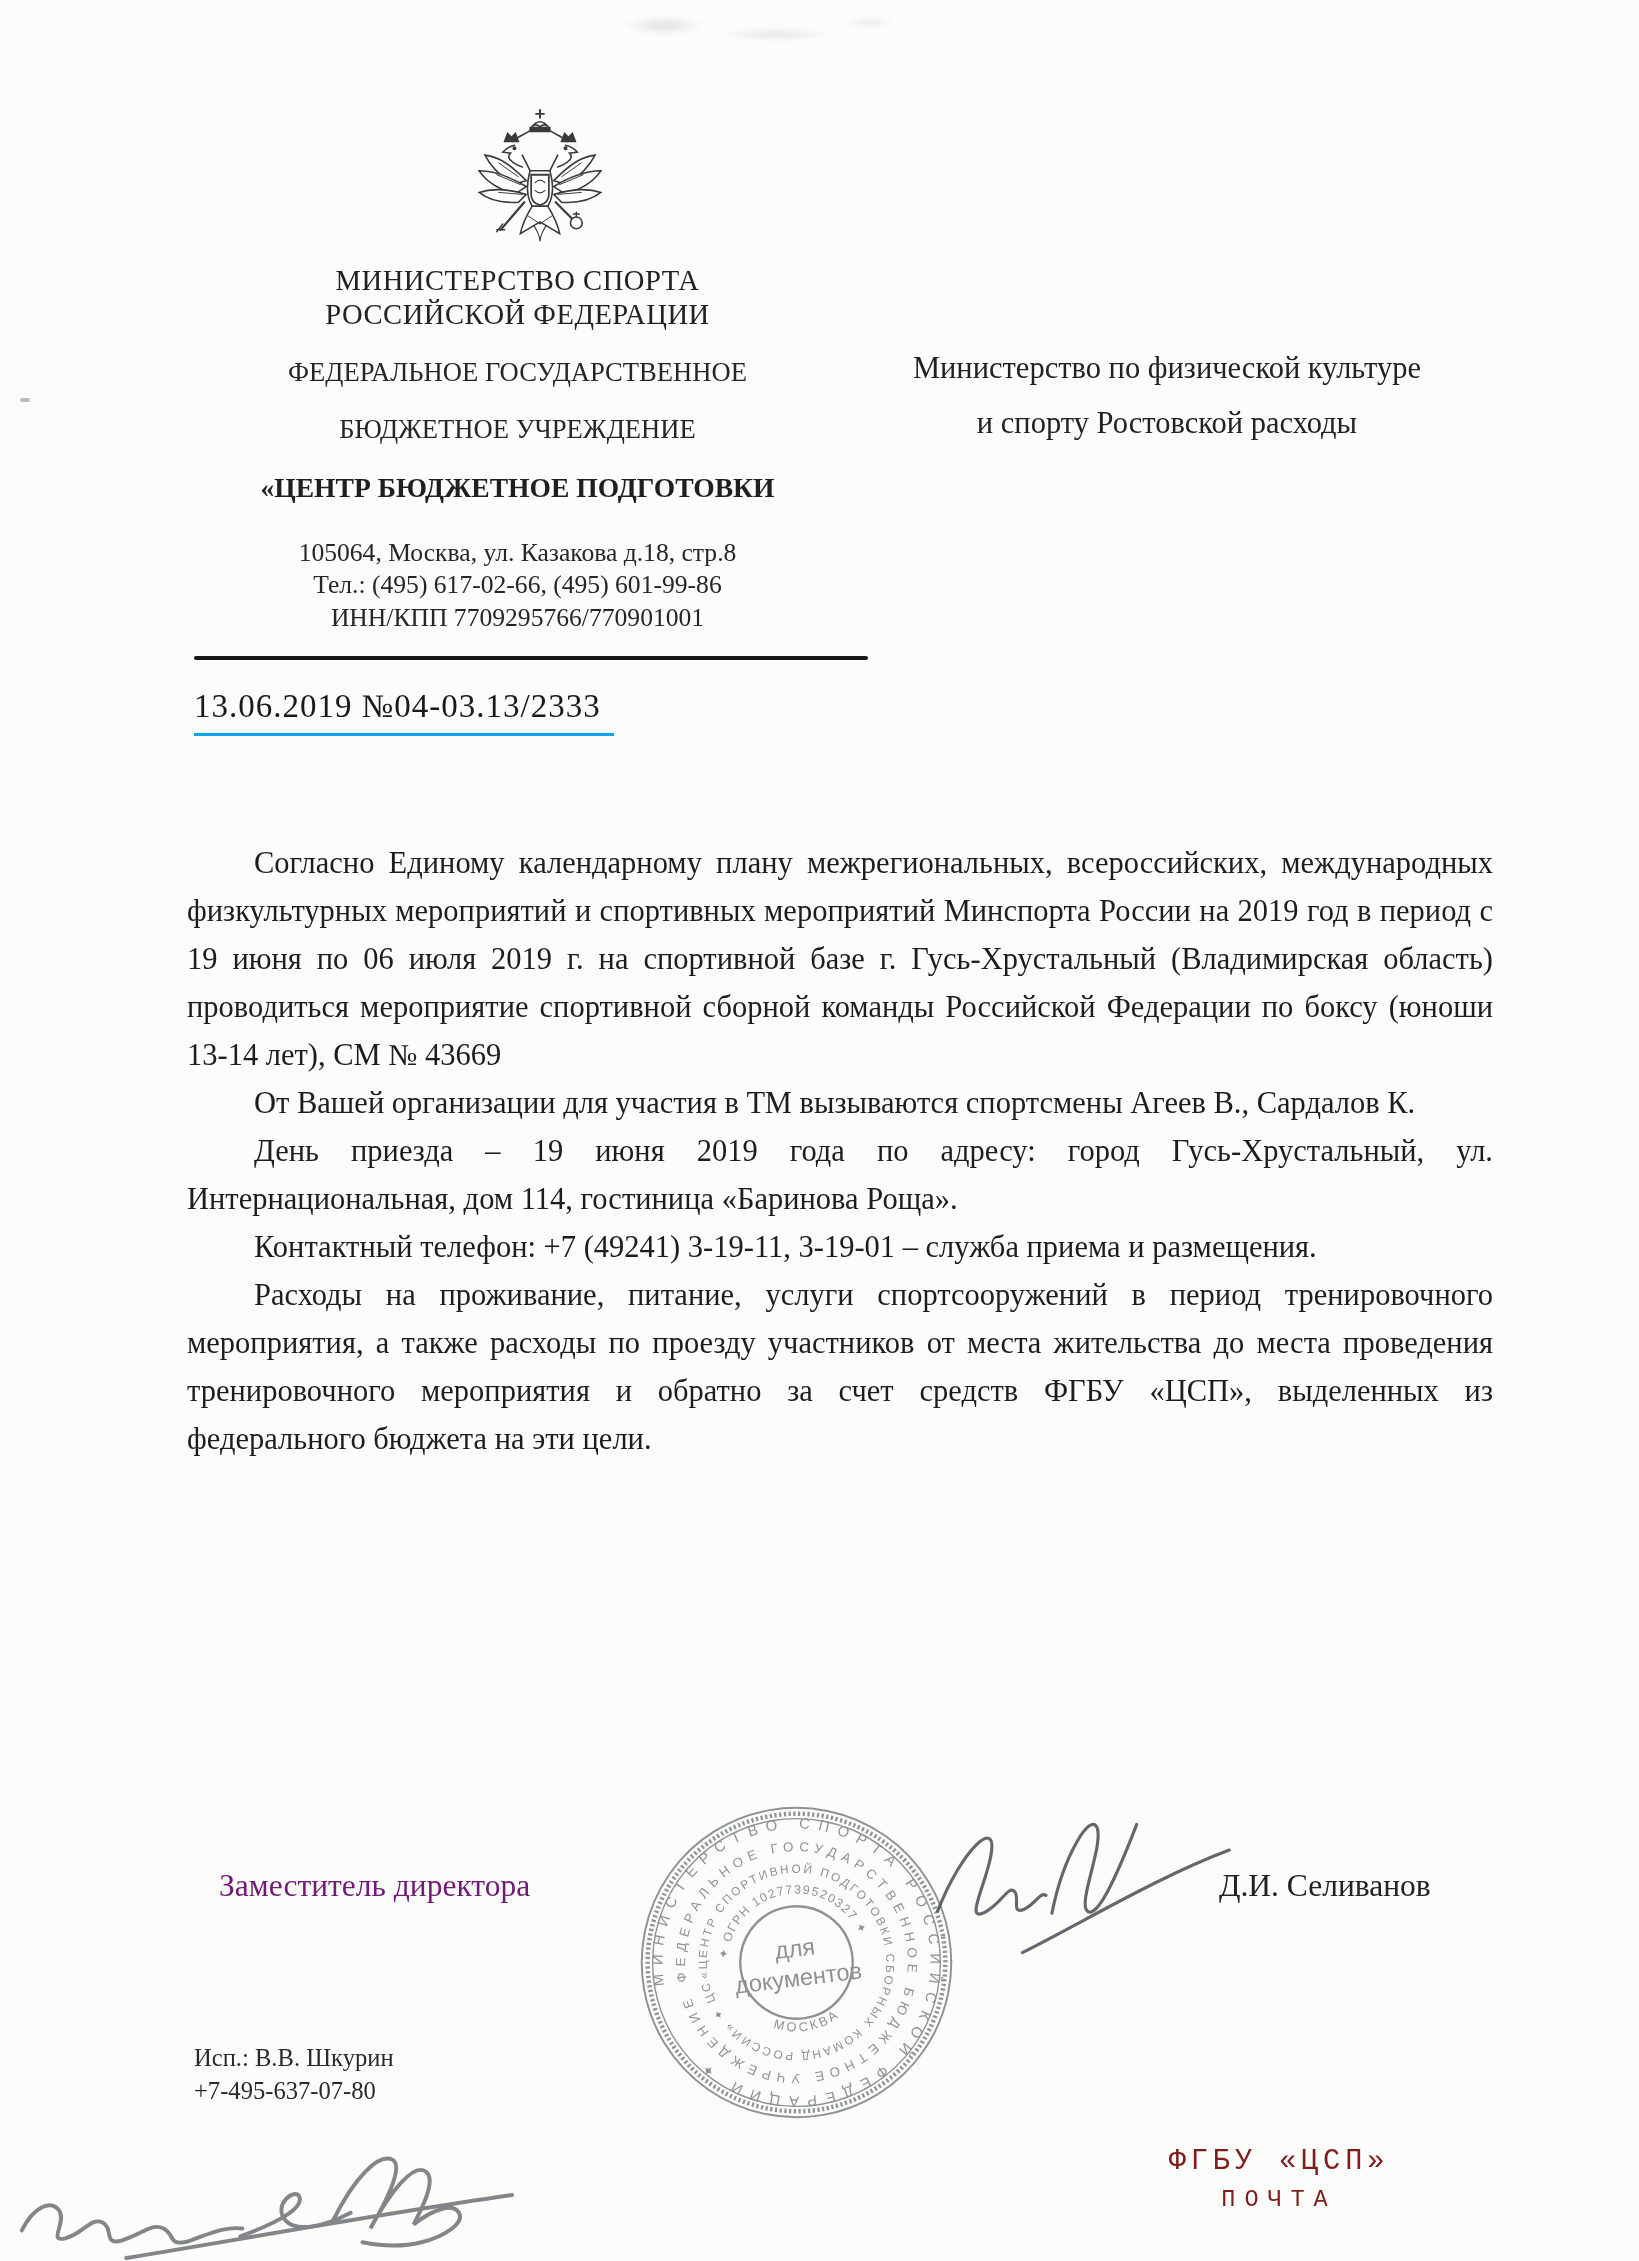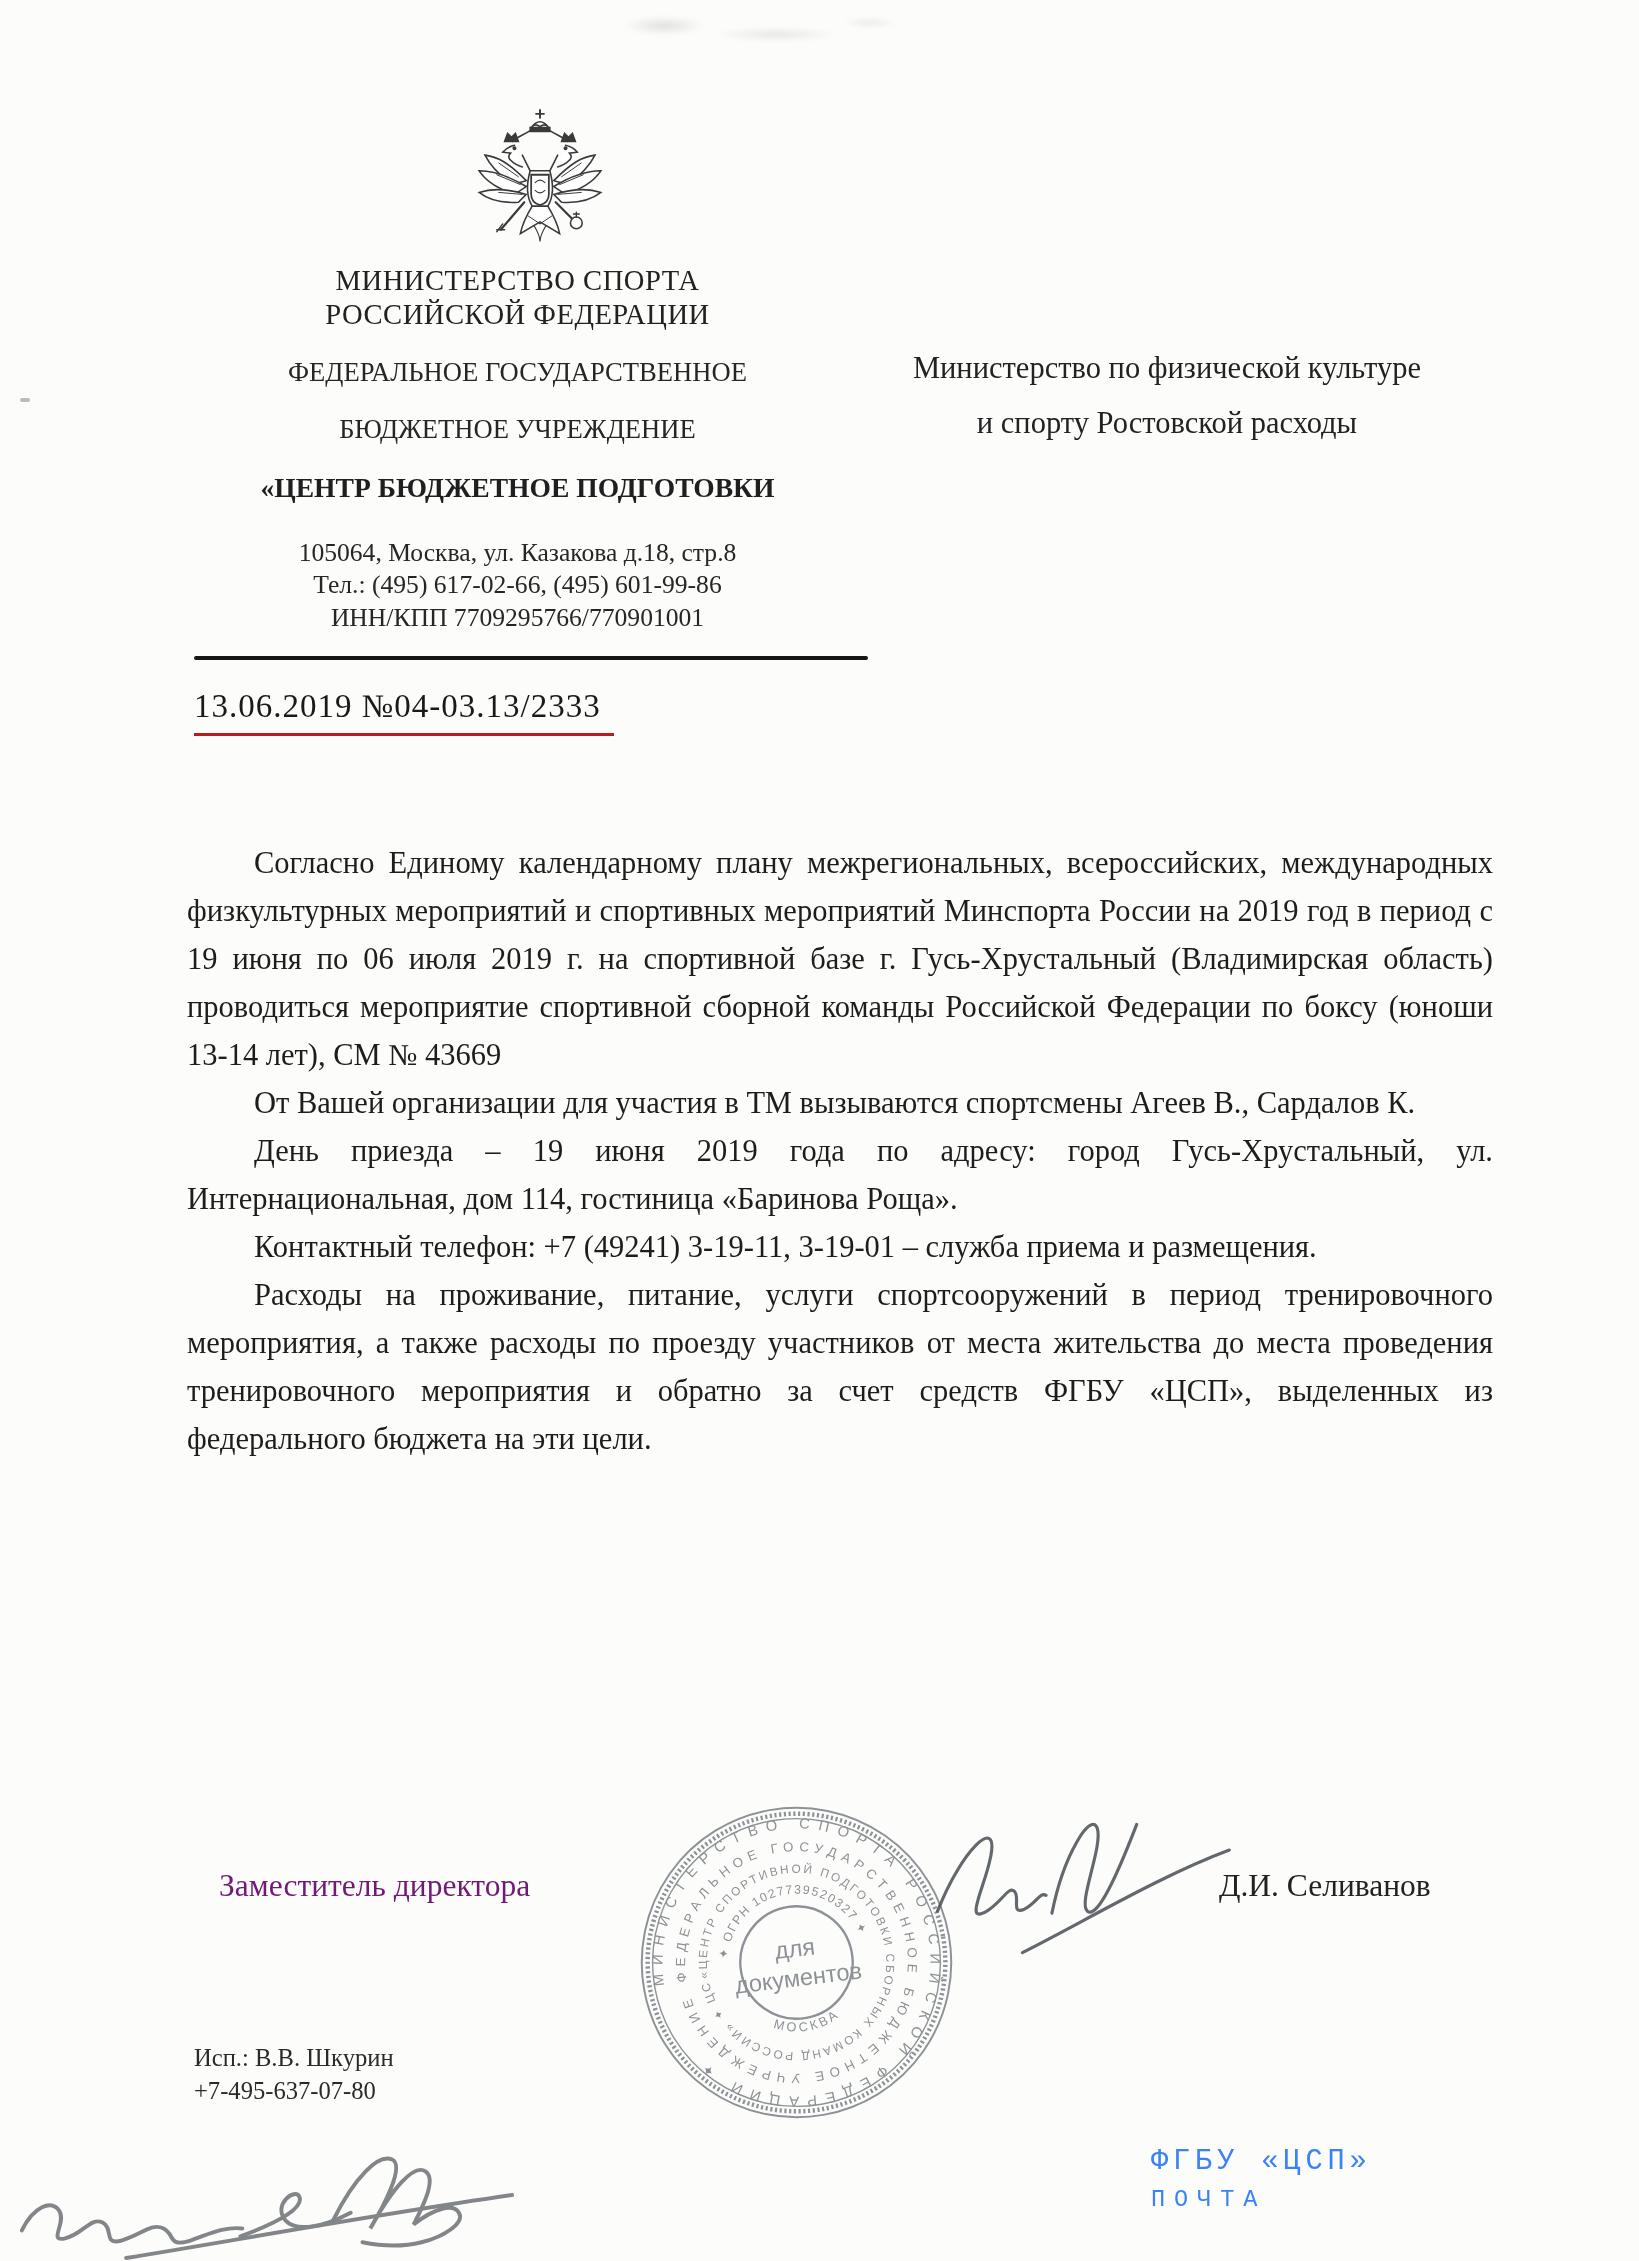--- a/index.html
+++ b/index.html
@@ -21,21 +21,21 @@
   .org-line{font-size:26.6px;line-height:33px;color:#262626;margin-top:24px;}
   .org-line.bold{font-weight:bold;font-size:27.6px;line-height:35px;color:#1f1f1f;}
   .contacts-block{margin-top:31.5px;}
   .contact-line{font-size:25.6px;line-height:32.5px;color:#262626;}
 
   .divider{left:194px;top:656px;width:674px;height:3.9px;background:#161616;border-radius:2px;}
 
   .ref-number{
     left:194px;top:688px;
     font-size:33px;color:#1a1a1a;
-    border-bottom:3px solid #b91c1c;
+    border-bottom:3px solid #0ea5e9;
     padding:0 13.8px 7.9px 0;
     letter-spacing:1px;
   }
 
   
   .lh-right{left:906px;top:341px;width:522px;text-align:center;
     font-size:30.5px;line-height:55px;color:#222;}
 
   
   .body-text{left:187px;top:839px;width:1306px;}
@@ -49,22 +49,22 @@
   }
 
   
   .sig-title{left:219px;top:1868px;font-size:31.5px;color:#701a75;}
   .sig-name{left:1219px;top:1868px;font-size:31.5px;color:#222;}
 
   
   .executor{left:194px;top:2041px;font-size:24.6px;line-height:33px;color:#2a2a2a;}
 
   
-  .mail-stamp{left:1151px;top:2145px;width:256px;
-    color:#3b82f6;font-family:"Liberation Mono", monospace;}
+  .mail-stamp{left:1151px;top:2145px;width:256px;text-align:center;
+    color:#7f1d1d;font-family:"Liberation Mono", monospace;}
   .mail-stamp .l1{font-size:28.6px;letter-spacing:4.9px;white-space:nowrap;}
   .mail-stamp .l2{font-size:23.6px;letter-spacing:8.9px;margin-top:7.9px;}
 
   
   .top-smudge{
     left:552px;top:2px;width:374px;height:59px;opacity:.28;
     background:
       radial-gradient(59px 13.8px at 30% 40%, #9a9a9a 0%, transparent 70%),
       radial-gradient(89px 9.9px at 60% 55%, #ababab 0%, transparent 70%),
       radial-gradient(39px 7.9px at 85% 35%, #bdbdbd 0%, transparent 70%);

